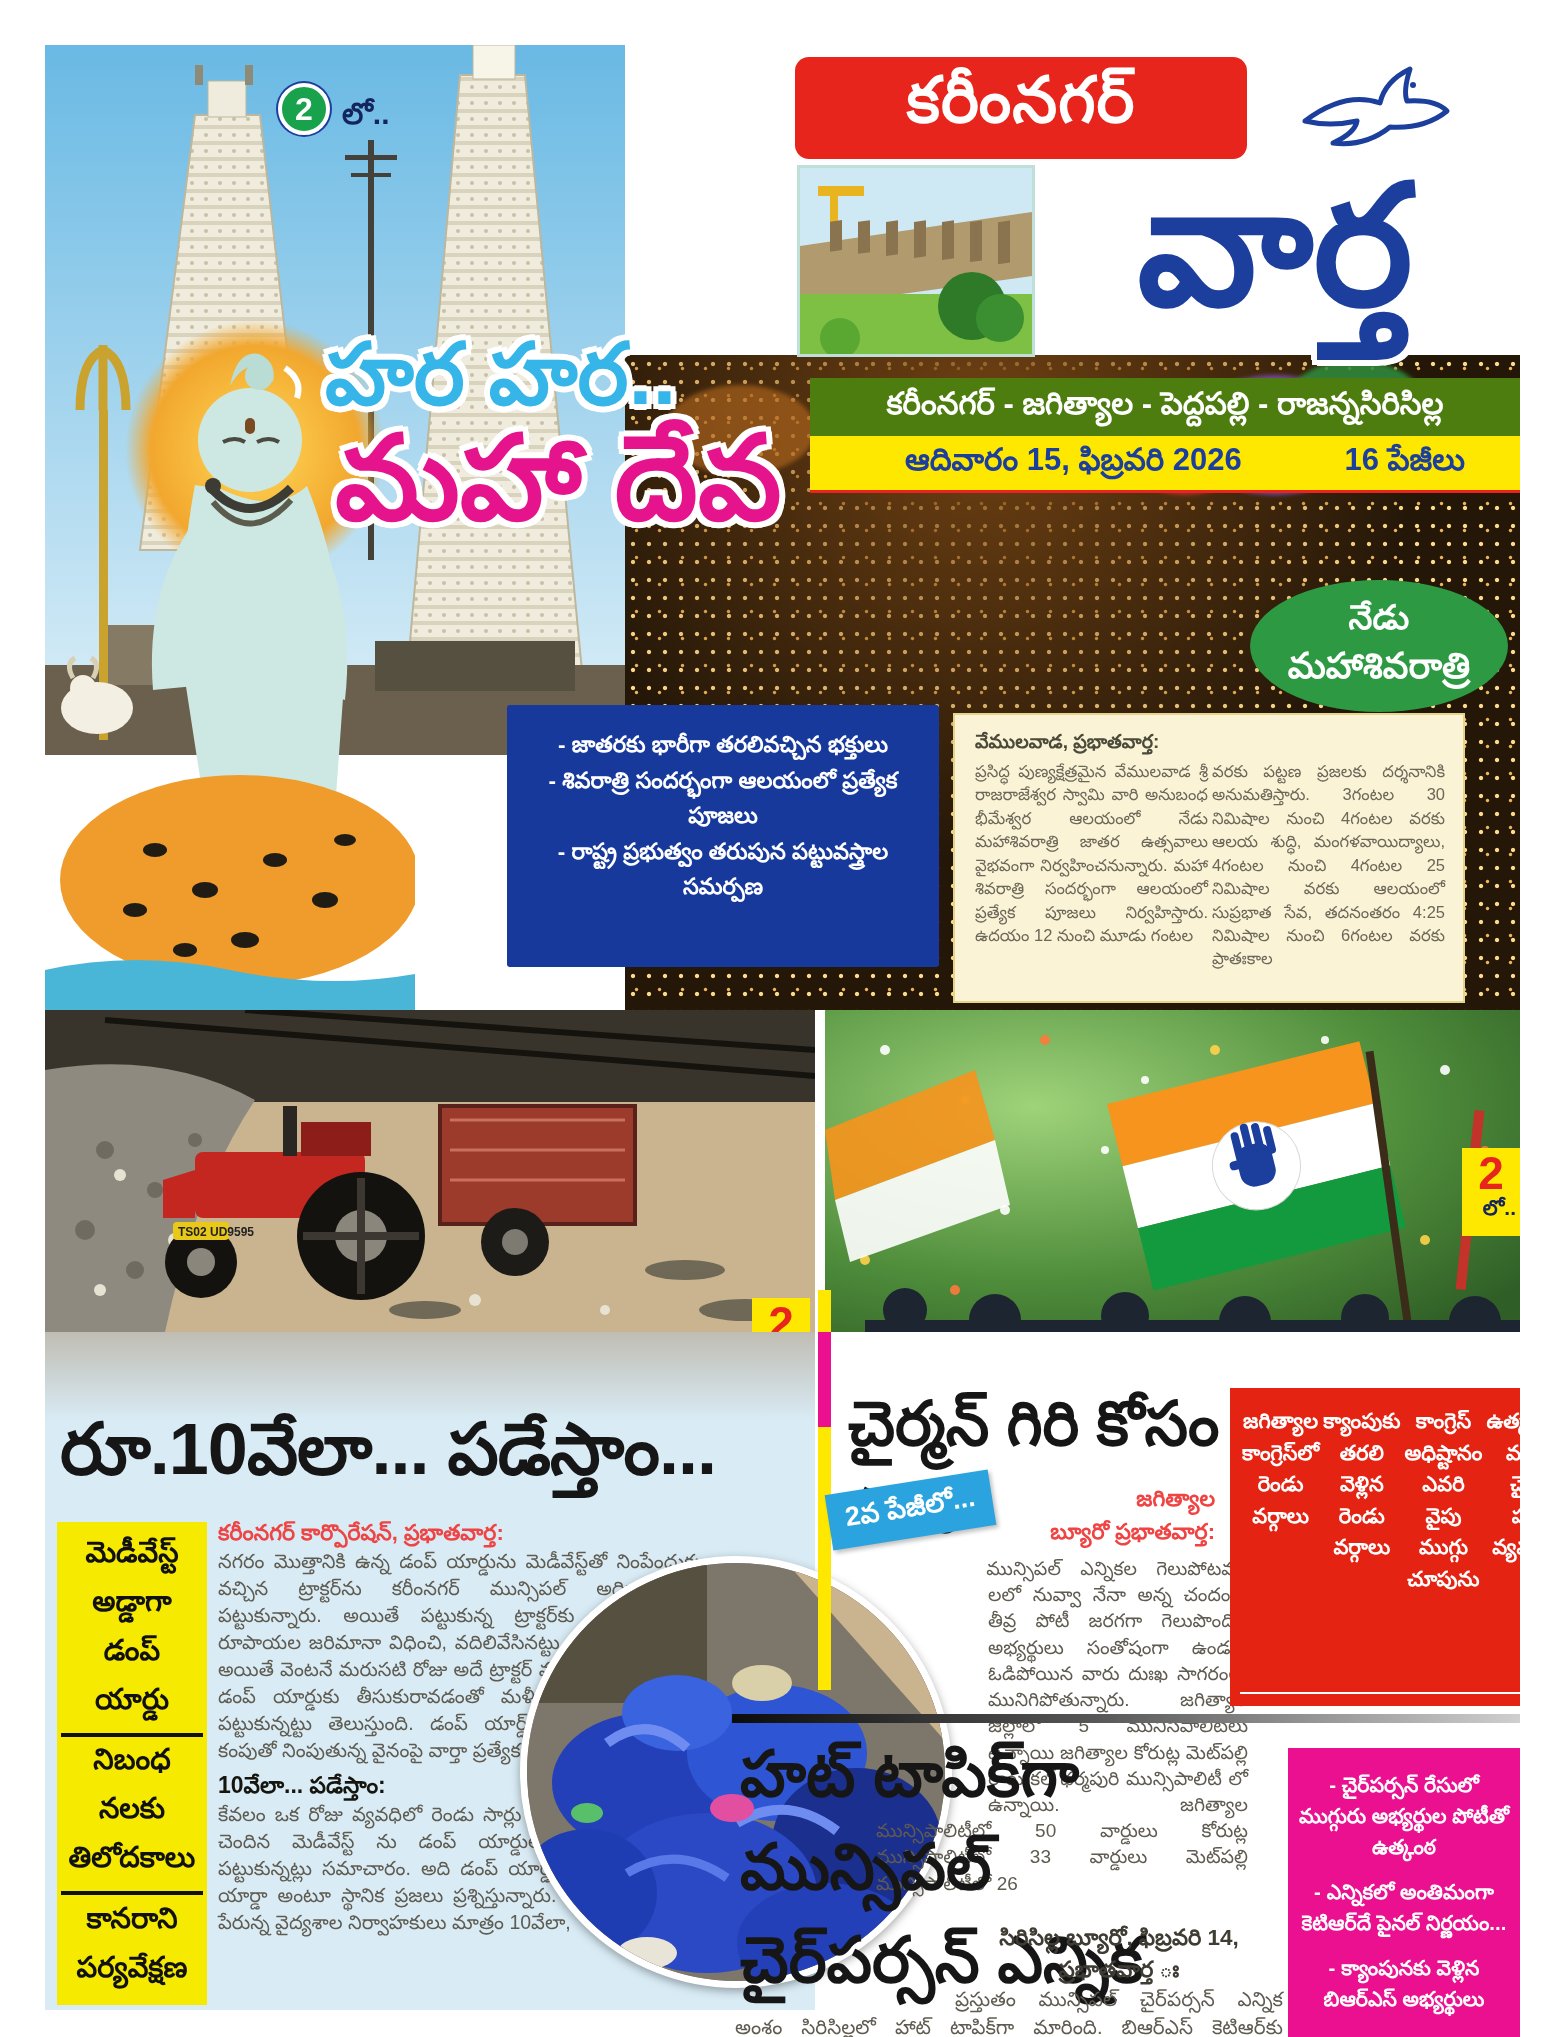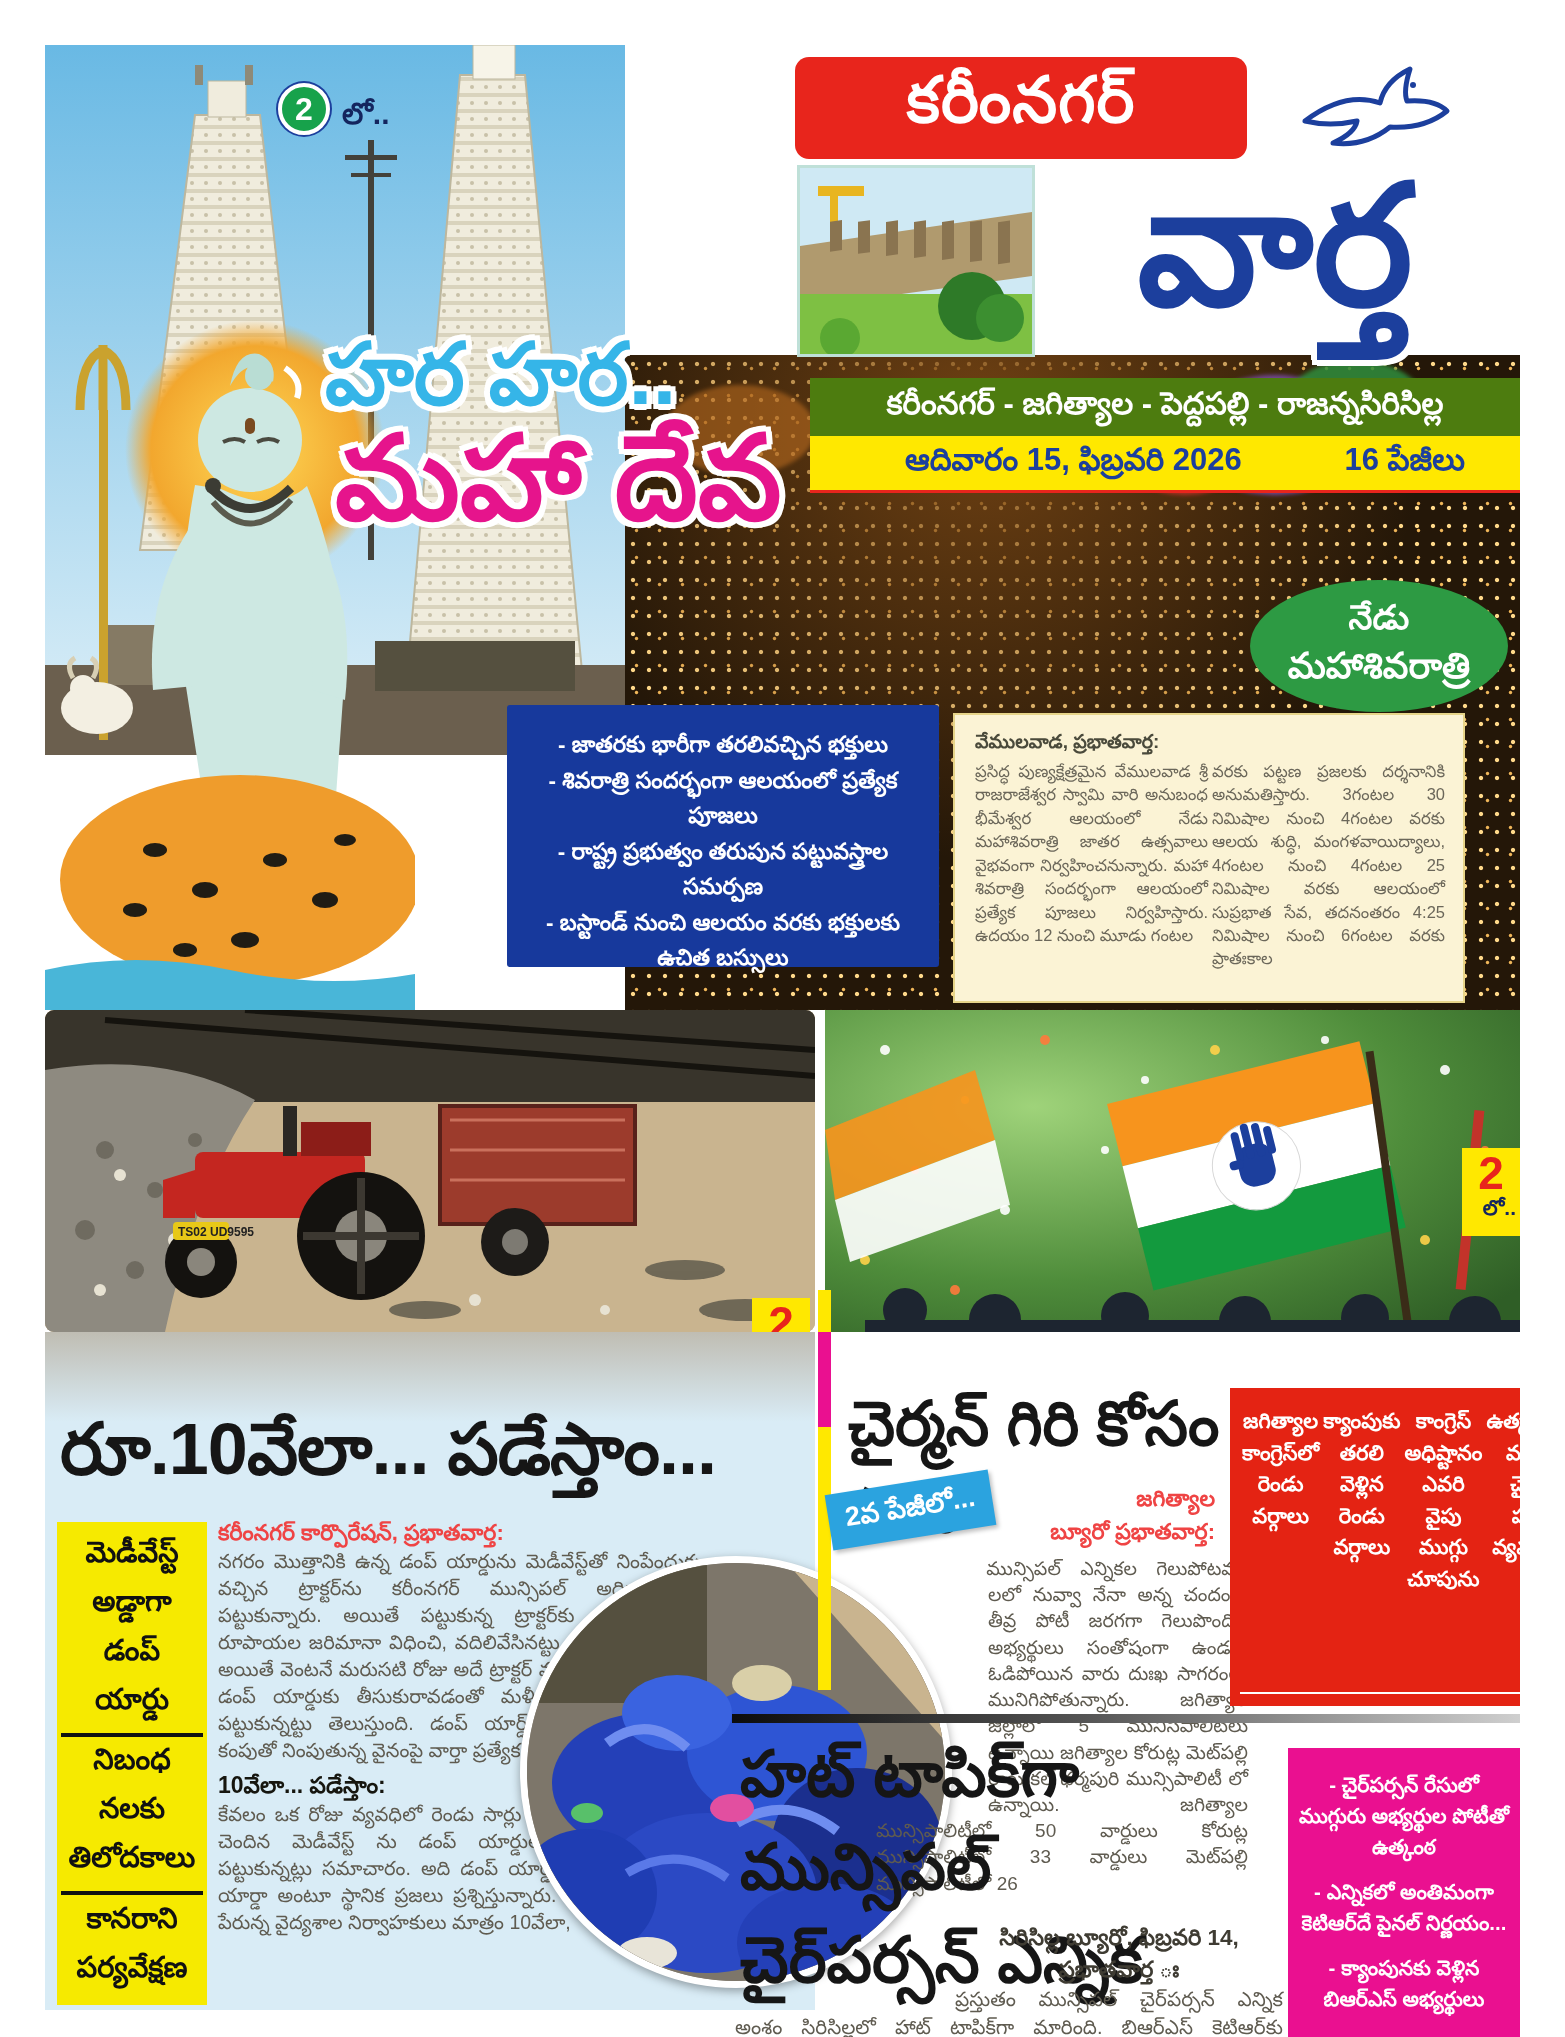--- a/index.html
+++ b/index.html
@@ -86,21 +86,21 @@
   #lead-article {
     left:908px; top:668px; width:512px; height:290px;
     background:#fbf3d5; border:2px solid #e6d489; padding:14px 18px 10px 20px;
     color:#6b675a; font-size:16.5px; line-height:1.42;
   }
   #lead-article .dateline { font-weight:bold; color:#4a4a3b; font-size:19px; margin-bottom:4px; }
   #lead-article .cols { display:flex; gap:4px; }
   #lead-article .col { width:50%; text-align:justify; }
 
   
-  #tractor-photo { left:45px; top:1010px; width:770px; height:322px; overflow:hidden; background:#c9b48f;border-radius:9px; }
+  #tractor-photo { left:45px; top:1010px; width:770px; height:322px; overflow:hidden; background:#c9b48f; }
   #congress-photo { left:825px; top:1010px; width:695px; height:322px; overflow:hidden; background:#57803d; }
 
   .yellow-badge { width:58px; height:88px; background:#ffe800; text-align:center; padding-top:2px; }
   .yellow-badge .num { color:#e8251c; font-weight:bold; font-size:46px; line-height:46px; display:block; }
   .yellow-badge .suf { color:#14255e; font-weight:bold; font-size:21px; display:block; text-align:right; padding-right:4px; }
   #badge-right { left:1462px; top:1148px; }
   #badge-mid   { left:752px;  top:1298px; }
 
   
   #left-panel {
@@ -304,21 +304,20 @@
       </svg>
     </div>
 
     <div id="headline1" class="abs ow-big">హర హర..</div>
     <div id="headline2" class="abs ow-big">మహా దేవ</div>
 
     <div id="lead-bullets" class="abs">
       <div>- జాతరకు భారీగా తరలివచ్చిన భక్తులు</div>
       <div>- శివరాత్రి సందర్భంగా ఆలయంలో ప్రత్యేక పూజలు</div>
       <div>- రాష్ట్ర ప్రభుత్వం తరుపున పట్టువస్త్రాల సమర్పణ</div>
-      <div>- బస్టాండ్ నుంచి ఆలయం వరకు భక్తులకు ఉచిత బస్సులు</div>
     </div>
 
     <div id="today-badge" class="abs">
       <div class="l1">నేడు</div>
       <div class="l2">మహాశివరాత్రి</div>
     </div>
 
     <div id="lead-article" class="abs">
       <div class="dateline">వేములవాడ, ప్రభాతవార్త:</div>
       <div class="cols">

